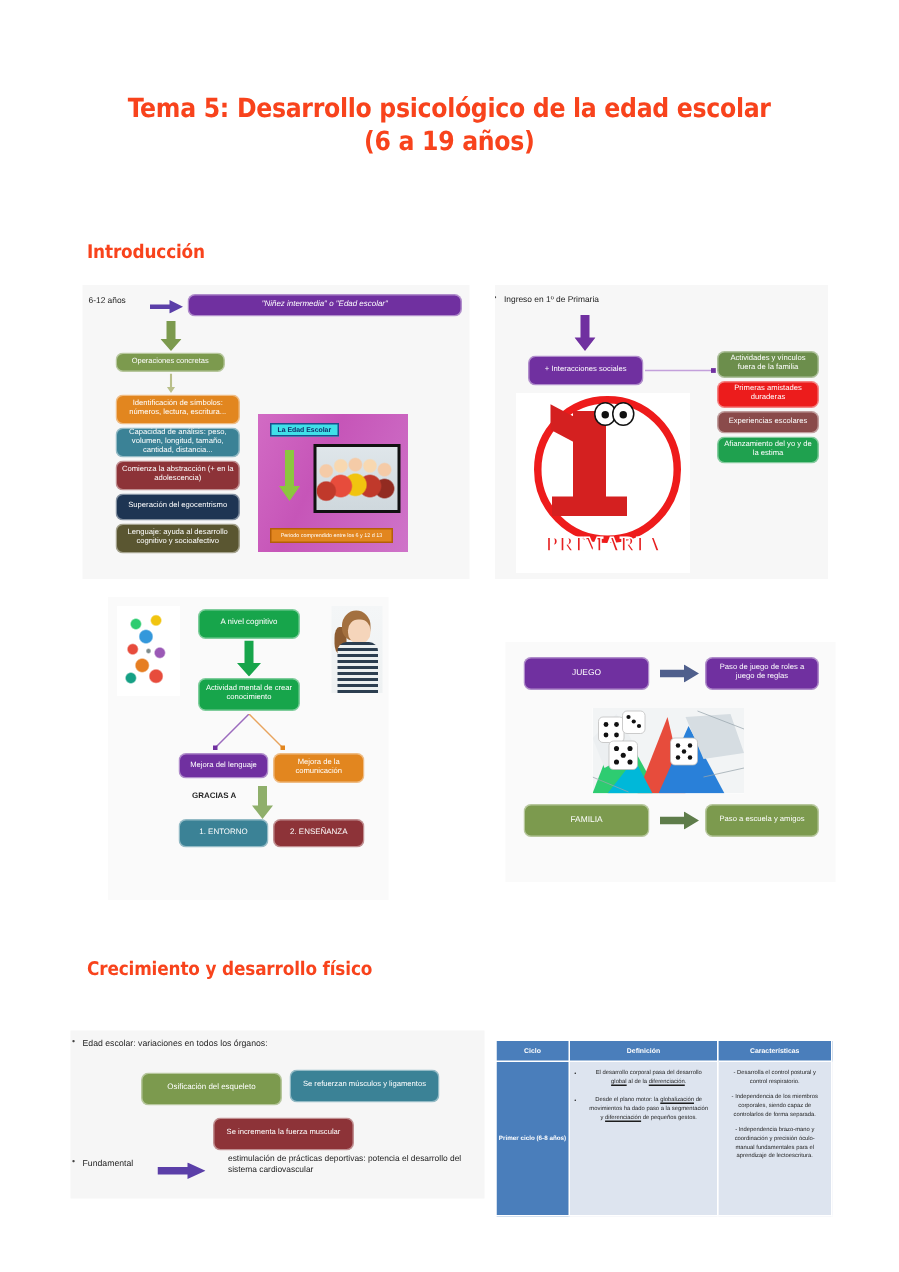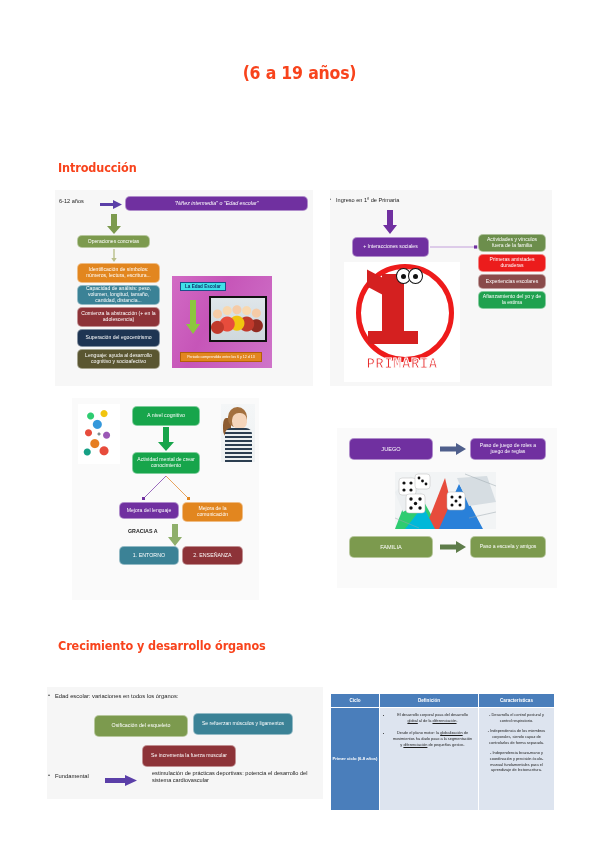--- a/index.html
+++ b/index.html
@@ -99,21 +99,21 @@
   
   #s2-prim{position:absolute;left:14px;top:72px;width:116px;height:120px;background:#fff;}
   #s2-circ{position:absolute;left:12px;top:2px;width:88px;height:88px;border:5px solid #EE1B1B;border-radius:50%;}
   #s2-one{position:absolute;left:38px;top:12px;width:22px;height:70px;background:#D42020;}
   #s2-one:before{content:"";position:absolute;left:-15px;top:0;width:17px;height:17px;background:#D42020;transform:skewY(28deg);}
   #s2-one:after{content:"";position:absolute;left:-14px;bottom:0;width:50px;height:13px;background:#D42020;}
   #s2-eye1,#s2-eye2{position:absolute;width:13px;height:14px;background:#fff;border:1.4px solid #111;border-radius:50%;top:6px;}
   #s2-eye1{left:52px;}
   #s2-eye2{left:64px;}
   #s2-eye1 i,#s2-eye2 i{position:absolute;left:4px;top:5px;width:5px;height:5px;background:#111;border-radius:50%;display:block;}
-  #s2-word{position:absolute;left:4px;top:94px;width:108px;text-align:center;color:#E62020;font-family:Liberation Mono, monospace;font-weight:700;font-size:14px;letter-spacing:0.5px;-webkit-text-stroke:1px #fff;}
+  #s2-word{position:absolute;left:4px;top:94px;width:108px;text-align:center;color:#E62020;font-family:Liberation Serif, serif;font-weight:700;font-size:14px;letter-spacing:0.5px;-webkit-text-stroke:1px #fff;}
 
   
   #s3{left:72px;top:398px;width:187px;height:202px;background:#fafafa;}
   #s3-brain{position:absolute;left:6px;top:6px;width:42px;height:60px;background:
      radial-gradient(circle at 30% 20%,#2ecc71 0 3px,transparent 4px),
      radial-gradient(circle at 62% 16%,#f1c40f 0 3px,transparent 4px),
      radial-gradient(circle at 46% 34%,#3498db 0 4px,transparent 5px),
      radial-gradient(circle at 25% 48%,#e74c3c 0 3px,transparent 4px),
      radial-gradient(circle at 68% 52%,#9b59b6 0 3px,transparent 4px),
      radial-gradient(circle at 40% 66%,#e67e22 0 4px,transparent 5px),
@@ -162,20 +162,21 @@
   #tbl .def li{margin:0 0 7px 0;text-align:center;line-height:1.45;}
   #tbl .car p{margin:0 0 5px 0;}
   u{text-decoration:underline;}
 </style>
 </head>
 <body>
 
 <div class="page">
 
   <div class="doc-title">
+    <span>Tema 5: Desarrollo psicológico de la edad escolar</span>
     <span class="l2">(6 a 19 años)</span>
   </div>
 
   <div class="sec-head" id="sec-intro">Introducción</div>
 
   <div class="slide" id="s1">
     <div class="bullet" id="s1-b1">6-12 años</div>
     <svg class="arrow-r" style="left:45px;top:10px;" width="22" height="9" viewBox="0 0 22 9">
       <path d="M0 3 h13 v-3 l9 4.5 -9 4.5 v-3 h-13 z" fill="#5B3FA8"></path>
     </svg>
@@ -309,21 +310,21 @@
       </svg>
     </div>
 
     <div class="bx" id="s4-f">FAMILIA</div>
     <svg class="arrow-r" style="left:103px;top:113px;" width="26" height="12" viewBox="0 0 26 12">
       <path d="M0 3.5 h16 v-3.5 l10 6 -10 6 v-3.5 h-16 z" fill="#5E7C4A"></path>
     </svg>
     <div class="bx" id="s4-f2">Paso a escuela y amigos</div>
   </div>
 
-  <div class="sec-head" id="sec-crec">Crecimiento y desarrollo órganos</div>
+  <div class="sec-head" id="sec-crec">Crecimiento y desarrollo físico</div>
 
   <div class="slide" id="s5">
     <div class="bullet" id="s5-b1">Edad escolar: variaciones en todos los órganos:</div>
     <div class="bx" id="s5-g1">Osificación del esqueleto</div>
     <div class="bx" id="s5-g2">Se refuerzan músculos y ligamentos</div>
     <div class="bx" id="s5-g3">Se incrementa la fuerza muscular</div>
     <div class="bullet" id="s5-b2">Fundamental</div>
     <svg class="arrow-r" style="left:58px;top:88px;" width="32" height="11" viewBox="0 0 32 11">
       <path d="M0 3 h20 v-3 l12 5.5 -12 5.5 v-3 h-20 z" fill="#5B3FA8"></path>
     </svg>

